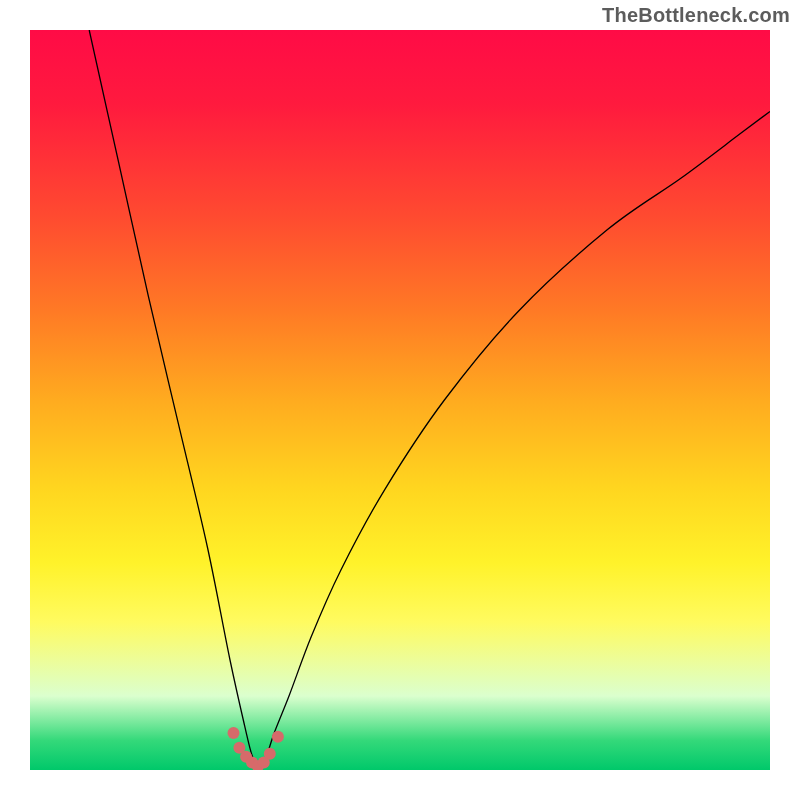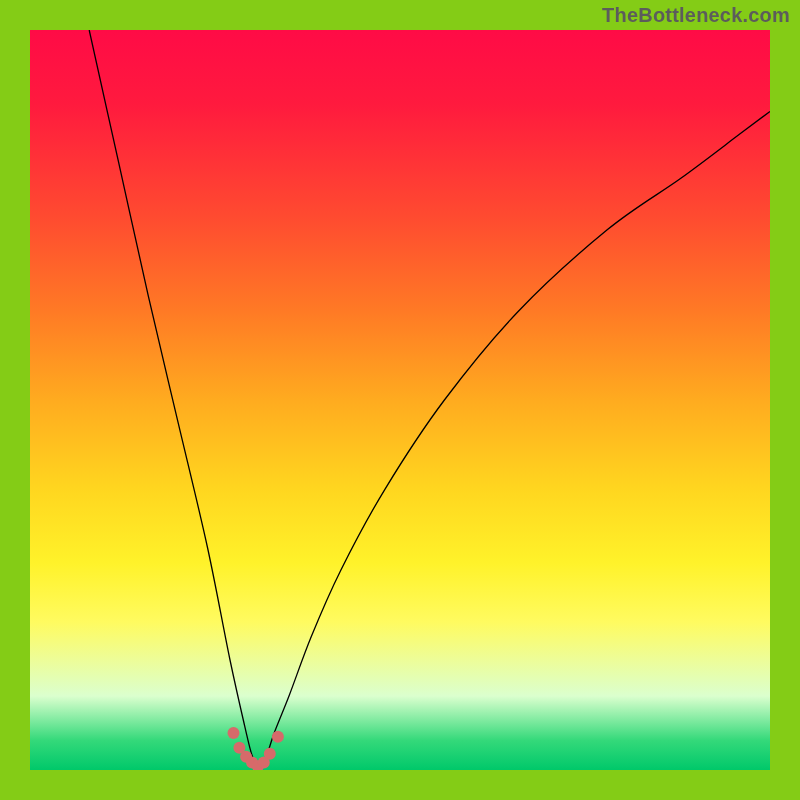--- a/index.html
+++ b/index.html
@@ -1,21 +1,21 @@
 <!DOCTYPE html>
 <html><head>
 <meta charset="utf-8">
 <style>
   * { margin: 0; padding: 0; box-sizing: border-box; }
   html, body { width: 800px; height: 800px; overflow: hidden; background: #000; }
   .stage {
     position: relative;
     width: 800px;
     height: 800px;
-    background: #84cc16;
+    background: #ffffff;
   }
   .watermark {
     position: absolute;
     top: 4px;
     right: 10px;
     font-family: Arial, Helvetica, sans-serif;
     font-size: 20px;
     font-weight: 600;
     color: #5c5c5c;
     letter-spacing: 0.2px;

